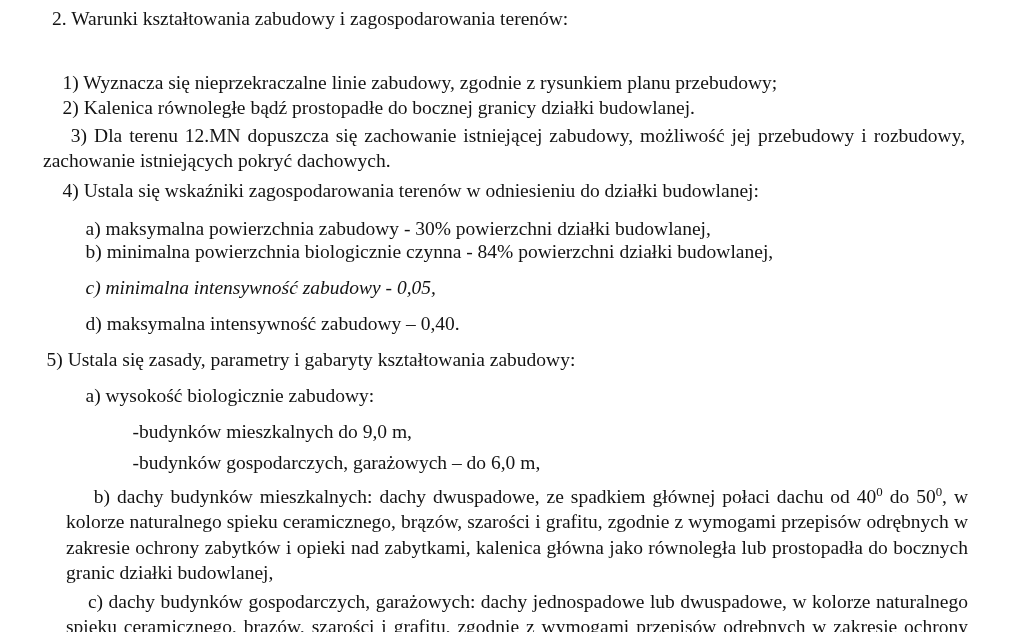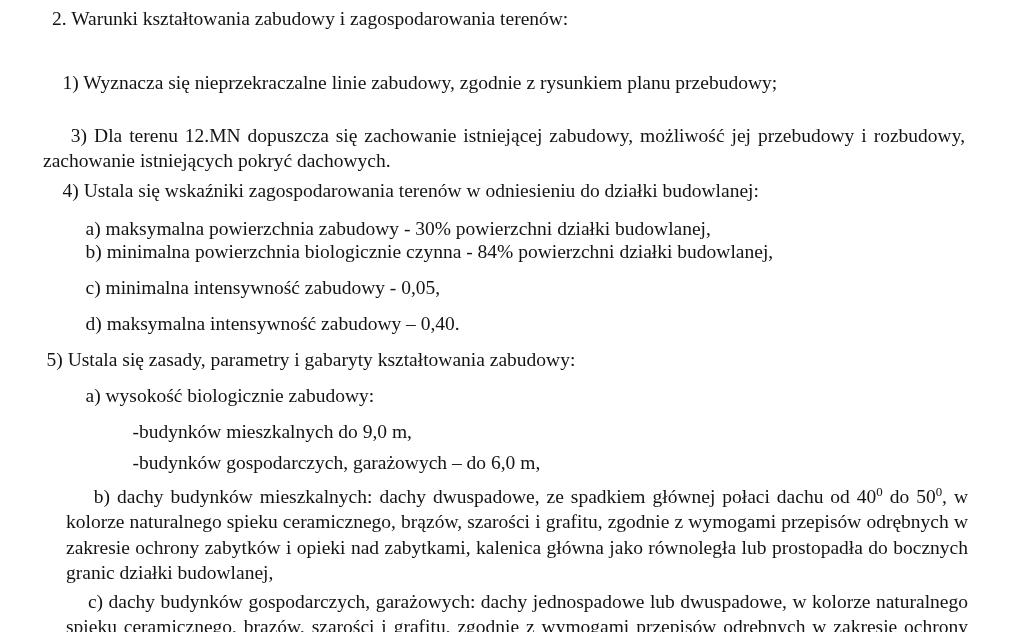--- a/index.html
+++ b/index.html
@@ -61,38 +61,41 @@
 <body>
 
 <div class="page">
 
   <div class="blk heading nojustify" style="left:52px; top:6px; width:900px;">2. Warunki kształtowania zabudowy i zagospodarowania terenów:</div>
 
   <div class="blk nojustify" style="left:24px; top:44px; width:925px; padding-left:19px; text-indent:-19px;">
     <span class="marker">1)</span><span> </span><span>Wyznacza się nieprzekraczalne linie zabudowy, zgodnie z rysunkiem planu przebudowy;</span>
   </div>
 
+  <div class="blk nojustify" style="left:24px; top:69px; width:925px; padding-left:19px; text-indent:-19px;">
+    <span class="marker">2)</span><span> </span><span>Kalenica równoległe bądź prostopadłe do bocznej granicy działki budowlanej.</span>
+  </div>
 
   <div class="blk justify" style="left:24px; top:97px; width:922px; padding-left:19px; text-indent:-19px;">
     <span class="marker">3)</span><span> </span><span>Dla terenu 12.MN dopuszcza się zachowanie istniejącej zabudowy, możliwość jej przebudowy i rozbudowy, zachowanie istniejących pokryć dachowych.</span>
   </div>
 
   <div class="blk nojustify" style="left:24px; top:152px; width:925px; padding-left:19px; text-indent:-19px;">
     <span class="marker">4)</span><span> </span><span>Ustala się wskaźniki zagospodarowania terenów w odniesieniu do działki budowlanej:</span>
   </div>
 
   <div class="blk nojustify" style="left:44px; top:190px; width:905px; padding-left:22px; text-indent:-22px;">
     <span class="marker">a)</span><span> </span><span>maksymalna powierzchnia zabudowy - 30% powierzchni działki budowlanej,</span>
   </div>
 
   <div class="blk nojustify" style="left:44px; top:213px; width:905px; padding-left:22px; text-indent:-22px;">
     <span class="marker">b)</span><span> </span><span>minimalna powierzchnia biologicznie czynna - 84% powierzchni działki budowlanej,</span>
   </div>
 
-  <div class="blk nojustify" style="left:44px; top:249px; width:905px; padding-left:22px; text-indent:-22px;">
+  <div class="blk nojustify" style="left:44px; top:249px; width:905px; padding-left:22px; text-indent:-22px;font-style:italic;">
     <span class="marker">c)</span><span> </span><span>minimalna intensywność zabudowy - 0,05,</span>
   </div>
 
   <div class="blk nojustify" style="left:44px; top:285px; width:905px; padding-left:22px; text-indent:-22px;">
     <span class="marker">d)</span><span> </span><span>maksymalna intensywność zabudowy – 0,40.</span>
   </div>
 
   <div class="blk nojustify" style="left:8px; top:321px; width:925px; padding-left:19px; text-indent:-19px;">
     <span class="marker">5)</span><span> </span><span>Ustala się zasady, parametry i gabaryty kształtowania zabudowy:</span>
   </div>

